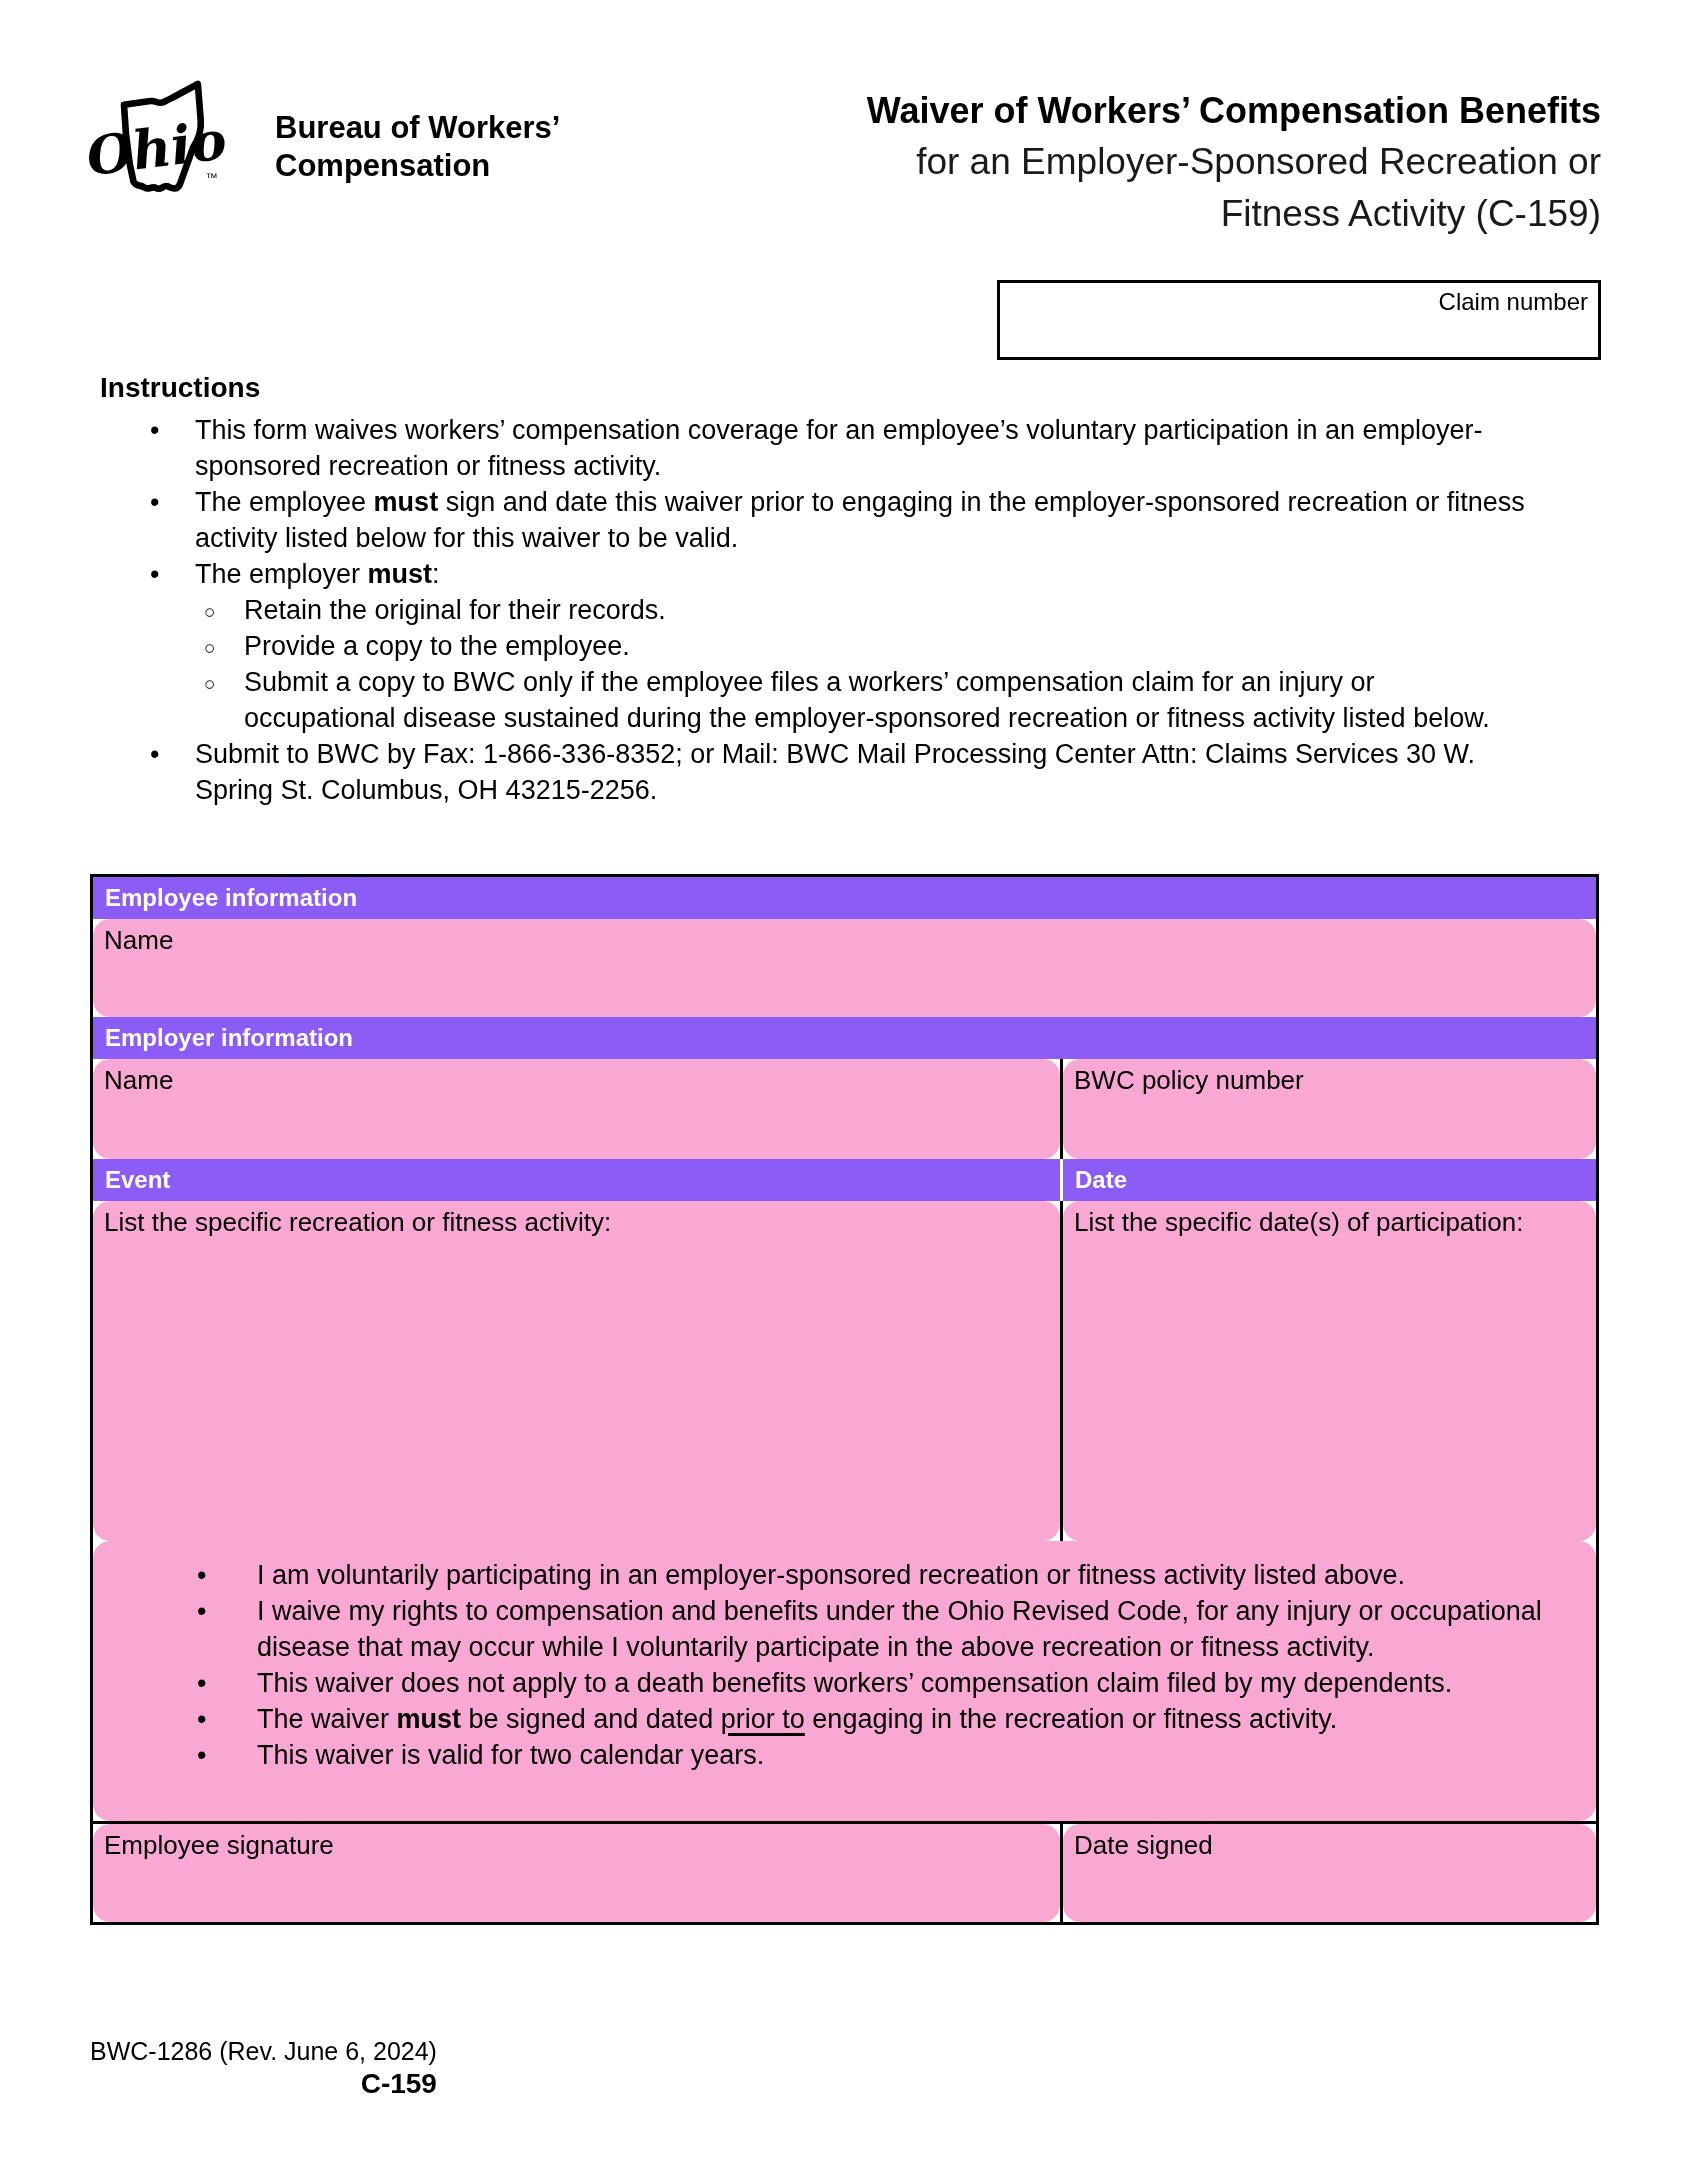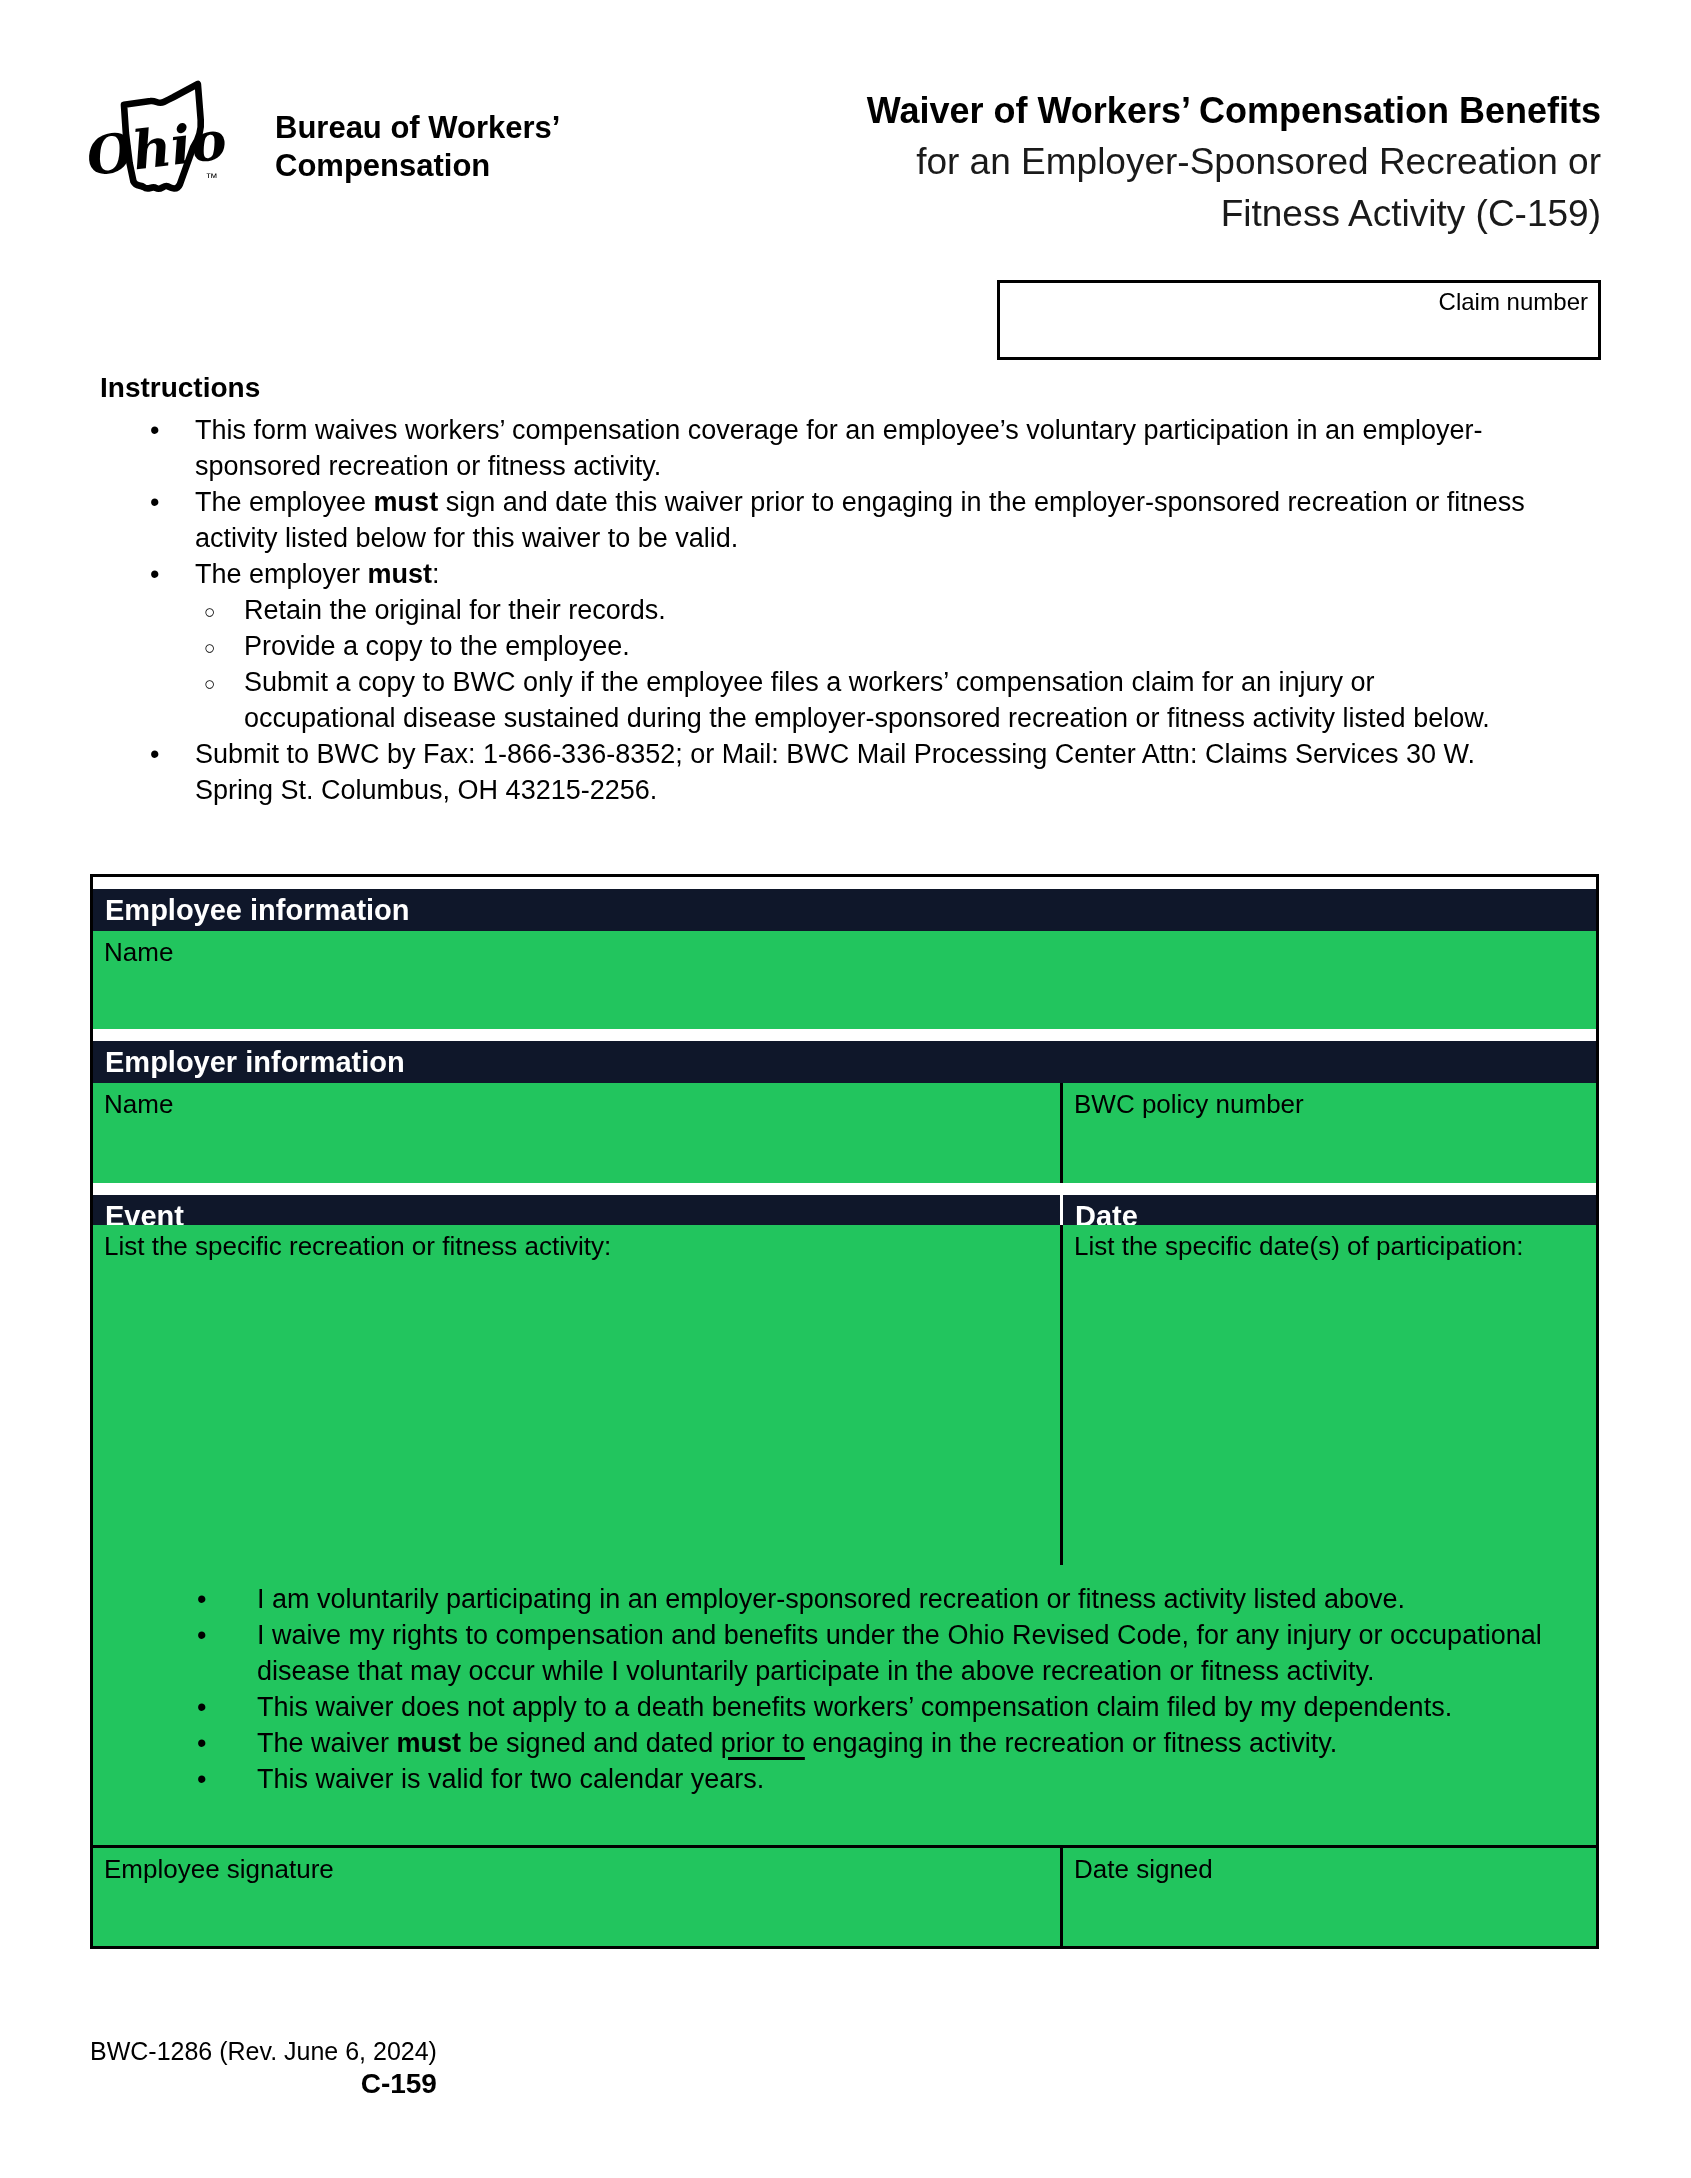--- a/index.html
+++ b/index.html
@@ -23,30 +23,30 @@
   ul.blist{list-style:none;margin:0;padding:0;}
   ul.blist > li{position:relative;padding-left:95px;max-width:1333px;}
   ul.blist > li::before{content:"\2022";position:absolute;left:50px;top:0;font-size:27px;}
   ul.sublist{list-style:none;margin:0;padding:0;}
   ul.sublist > li{position:relative;padding-left:144px;margin-left:-95px;max-width:1428px;}
   ul.sublist > li::before{content:"\25CB";position:absolute;left:104px;top:2px;font-size:19px;}
   .b{font-weight:bold;}
   .bu{font-weight:normal;text-decoration:underline;text-decoration-thickness:3px;text-underline-offset:5px;}
   
   #ftable{position:absolute;left:90px;top:874px;width:1503px;border:3px solid #000;background:#fff;}
-  .bar{background:#0f172a;color:#fff;font-weight:bold;font-size:29px;height:42px;
-    display:flex;align-items:center;padding-left:12px;box-sizing:border-box;margin-top:12px;}
+  .bar{background:#8b5cf6;color:#fff;font-weight:bold;font-size:24px;height:42px;
+    display:flex;align-items:center;padding-left:12px;box-sizing:border-box;}
   .bar-row{display:flex;height:42px;}
   .bar-row .bar{height:42px;}
   .bar-left{width:967px;box-sizing:border-box;}
   .bar-right{flex:1;}
   .vdiv-white{width:3px;background:#fff;}
   .cellrow{display:flex;}
   .vdiv{width:3px;background:#000;}
-  .cell{background:#22c55e;box-sizing:border-box;}
+  .cell{background:#f9a8d4;box-sizing:border-box;border-radius:17px;}
   .cell .field-label{font-size:26px;padding:6px 11px;}
   .col-left{width:967px;}
   .col-right{flex:1;}
   .sig-row{border-top:3px solid #000;}
   #sig-bullets{padding:16px 0 0 0;height:264px;box-sizing:content-box;}
   #sig-bullets ul.blist > li{padding-left:120px;max-width:1388px;font-size:27px;line-height:36px;margin-left:44px;}
   #sig-bullets ul.blist > li::before{left:60px;}
   
   #footer{position:absolute;left:90px;top:2036px;text-align:right;}
   #footer .f1{font-size:25px;line-height:31px;}

